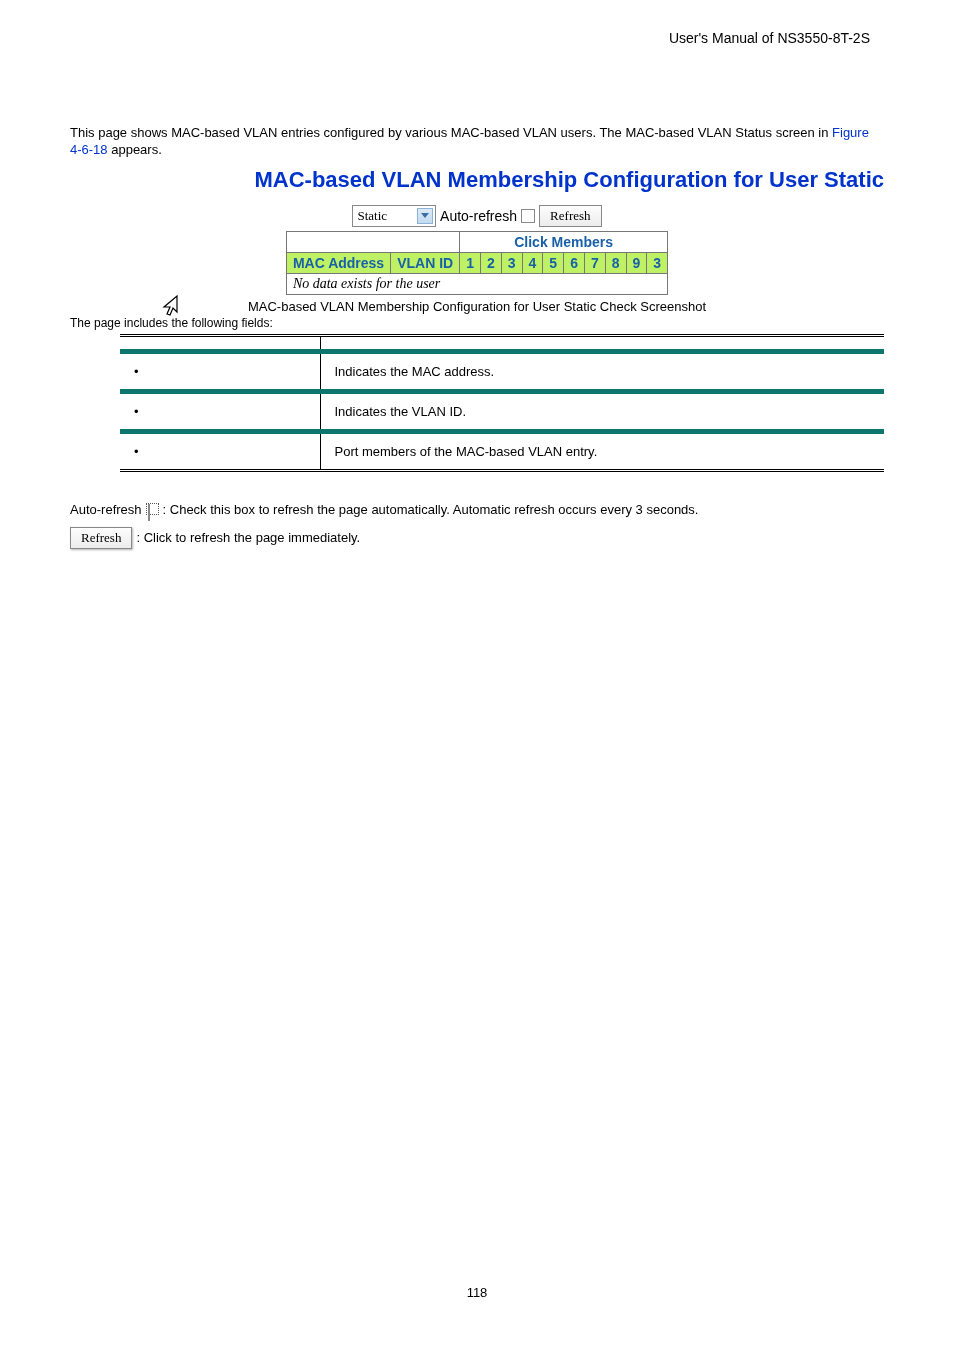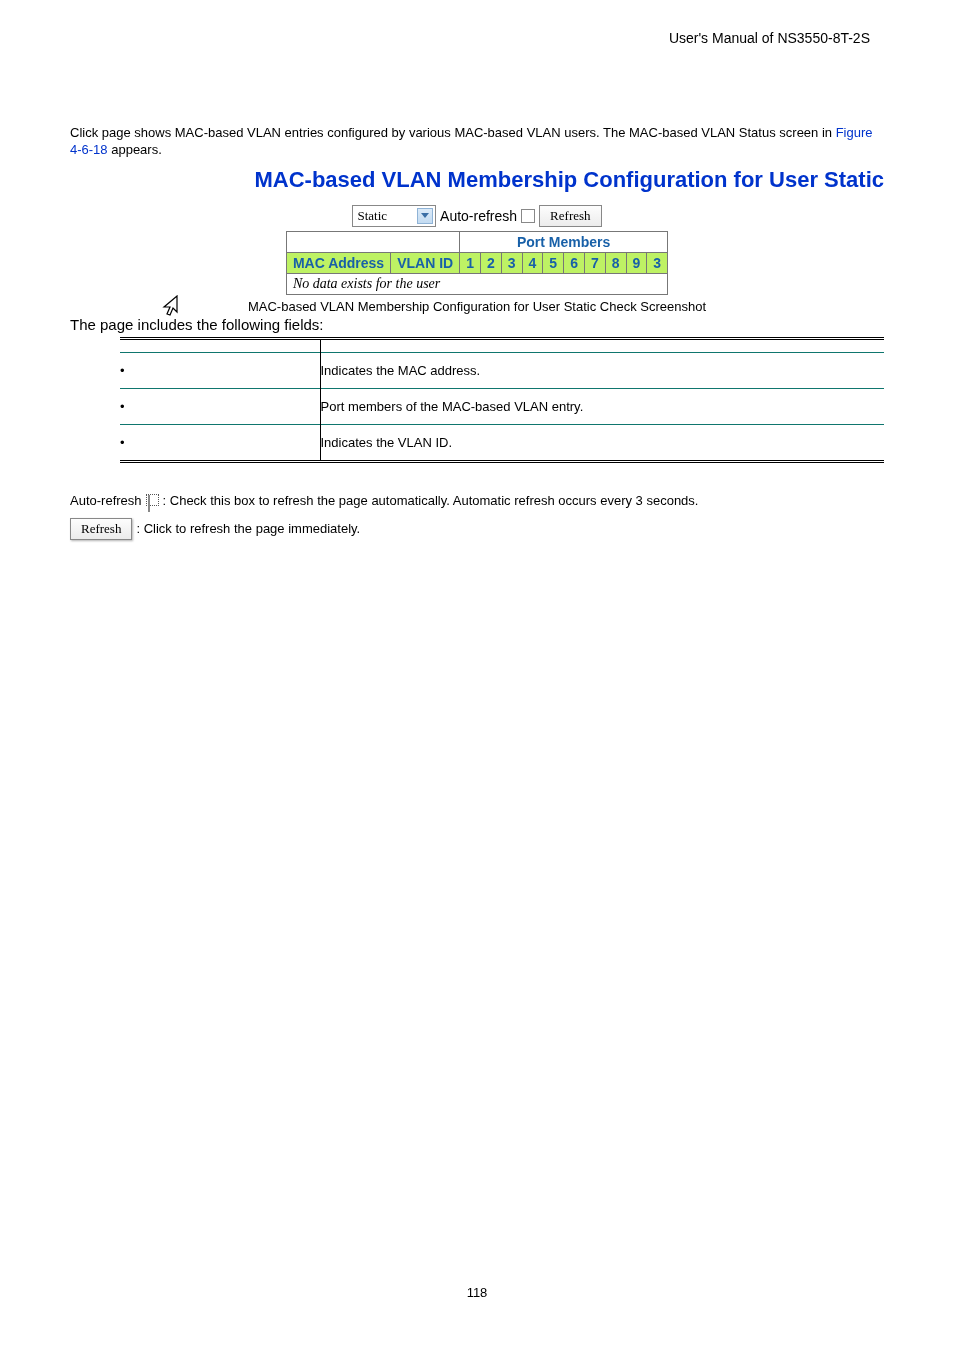--- a/index.html
+++ b/index.html
@@ -120,37 +120,37 @@
       font-family: "Times New Roman", serif;
       text-align: left;
     }
     .caption {
       text-align: center;
       font-size: 13px;
       margin-top: 4px;
       margin-bottom: 2px;
     }
     .fields-intro {
-      font-size: 15px;
+      font-size: 12px;
       margin-bottom: 4px;
     }
     .fields-table {
       width: 100%;
       border-collapse: collapse;
       margin-left: 50px;
       margin-right: 0;
       width: calc(100% - 50px);
       margin-bottom: 30px;
     }
     .fields-table tr:first-child td:first-child { border-top: 3px double #000; }
     .fields-table tr:first-child td:last-child { border-top: 3px double #000; }
     .fields-table tr:last-child td { border-bottom: 3px double #000; }
     .fields-table td {
-      border-top: 1px solid #0f766e;
-      padding: 10px 0;
+      border-top: 5px solid #0f766e;
+      padding: 10px 14px;
       vertical-align: top;
       font-size: 13px;
     }
     .fields-table td:first-child {
       width: 200px;
       border-right: 1px solid #000;
     }
     .fields-table .header-row td { padding: 6px 8px; }
     .bullet { padding-left: 24px; }
     .bullet::before {
@@ -190,21 +190,21 @@
       font-size: 13px;
     }
   </style>
 </head>
 <body>
 
 <div class="header-right">User's Manual of NS3550-8T-2S</div>
 
 <div class="content">
   <p class="intro-text">
-    <span>Click page shows MAC-based VLAN entries configured by various MAC-based VLAN users. The MAC-based VLAN Status screen in </span><span class="link-text">Figure 4-6-18</span><span> appears.</span>
+    <span>This page shows MAC-based VLAN entries configured by various MAC-based VLAN users. The MAC-based VLAN Status screen in </span><span class="link-text">Figure 4-6-18</span><span> appears.</span>
   </p>
 
   <div class="section-title">MAC-based VLAN Membership Configuration for User Static</div>
 
   <div class="screenshot-figure">
     <div class="controls-row">
       <div class="select-box">
         <span>Static</span>
         <span class="select-arrow">
           <svg width="8" height="5" viewBox="0 0 8 5">
@@ -214,21 +214,21 @@
       </div>
       <span class="auto-refresh-label">Auto-refresh</span>
       <span class="checkbox"></span>
       <span class="refresh-btn">Refresh</span>
     </div>
 
     <table class="vlan-table">
       <tbody>
           <tr>
         <td colspan="2" style="border:1px solid #777;"></td>
-        <td colspan="10" class="port-header">Port Members</td>
+        <td colspan="10" class="port-header">Click Members</td>
       </tr>
       <tr>
         <td class="col-header">MAC Address</td>
         <td class="col-header">VLAN ID</td>
         <td class="col-header">1</td>
         <td class="col-header">2</td>
         <td class="col-header">3</td>
         <td class="col-header">4</td>
         <td class="col-header">5</td>
         <td class="col-header">6</td>
@@ -258,25 +258,25 @@
         <tr class="header-row">
           <td></td>
           <td></td>
         </tr>
     <tr>
       <td class="bullet"></td>
       <td>Indicates the MAC address.</td>
     </tr>
     <tr>
       <td class="bullet"></td>
-      <td>Port members of the MAC-based VLAN entry.</td>
+      <td>Indicates the VLAN ID.</td>
     </tr>
     <tr>
       <td class="bullet"></td>
-      <td>Indicates the VLAN ID.</td>
+      <td>Port members of the MAC-based VLAN entry.</td>
     </tr>
   </tbody>
     </table>
 
   <div class="footer-refresh">
     <span>Auto-refresh </span>
     <span class="small-checkbox"><span class="small-checkbox-inner"></span></span>
     <span>: Check this box to refresh the page automatically. Automatic refresh occurs every 3 seconds.</span>
   </div>
   <div class="footer-refresh">

